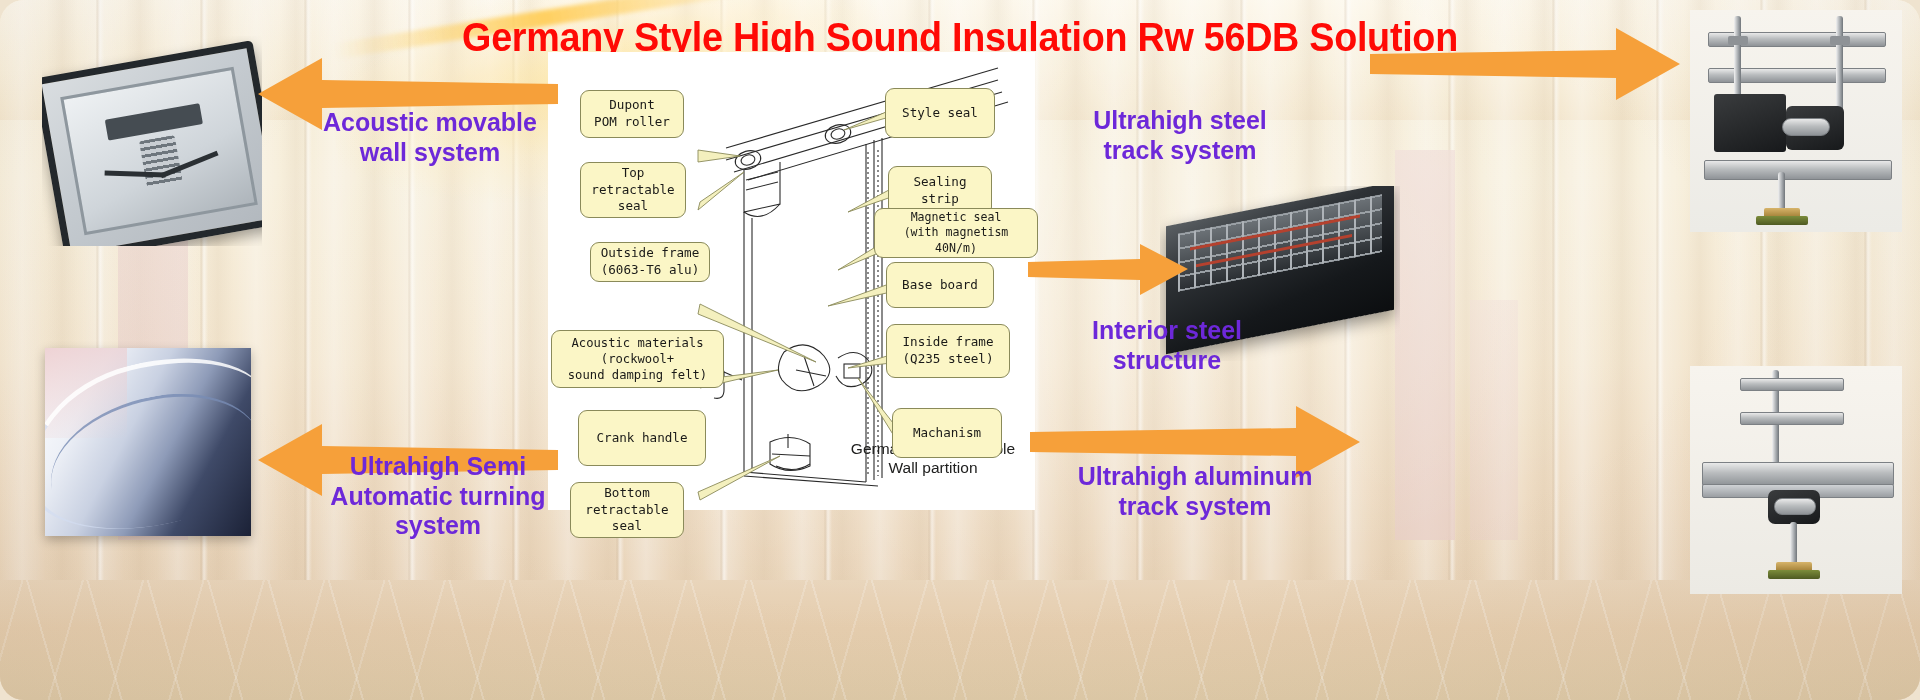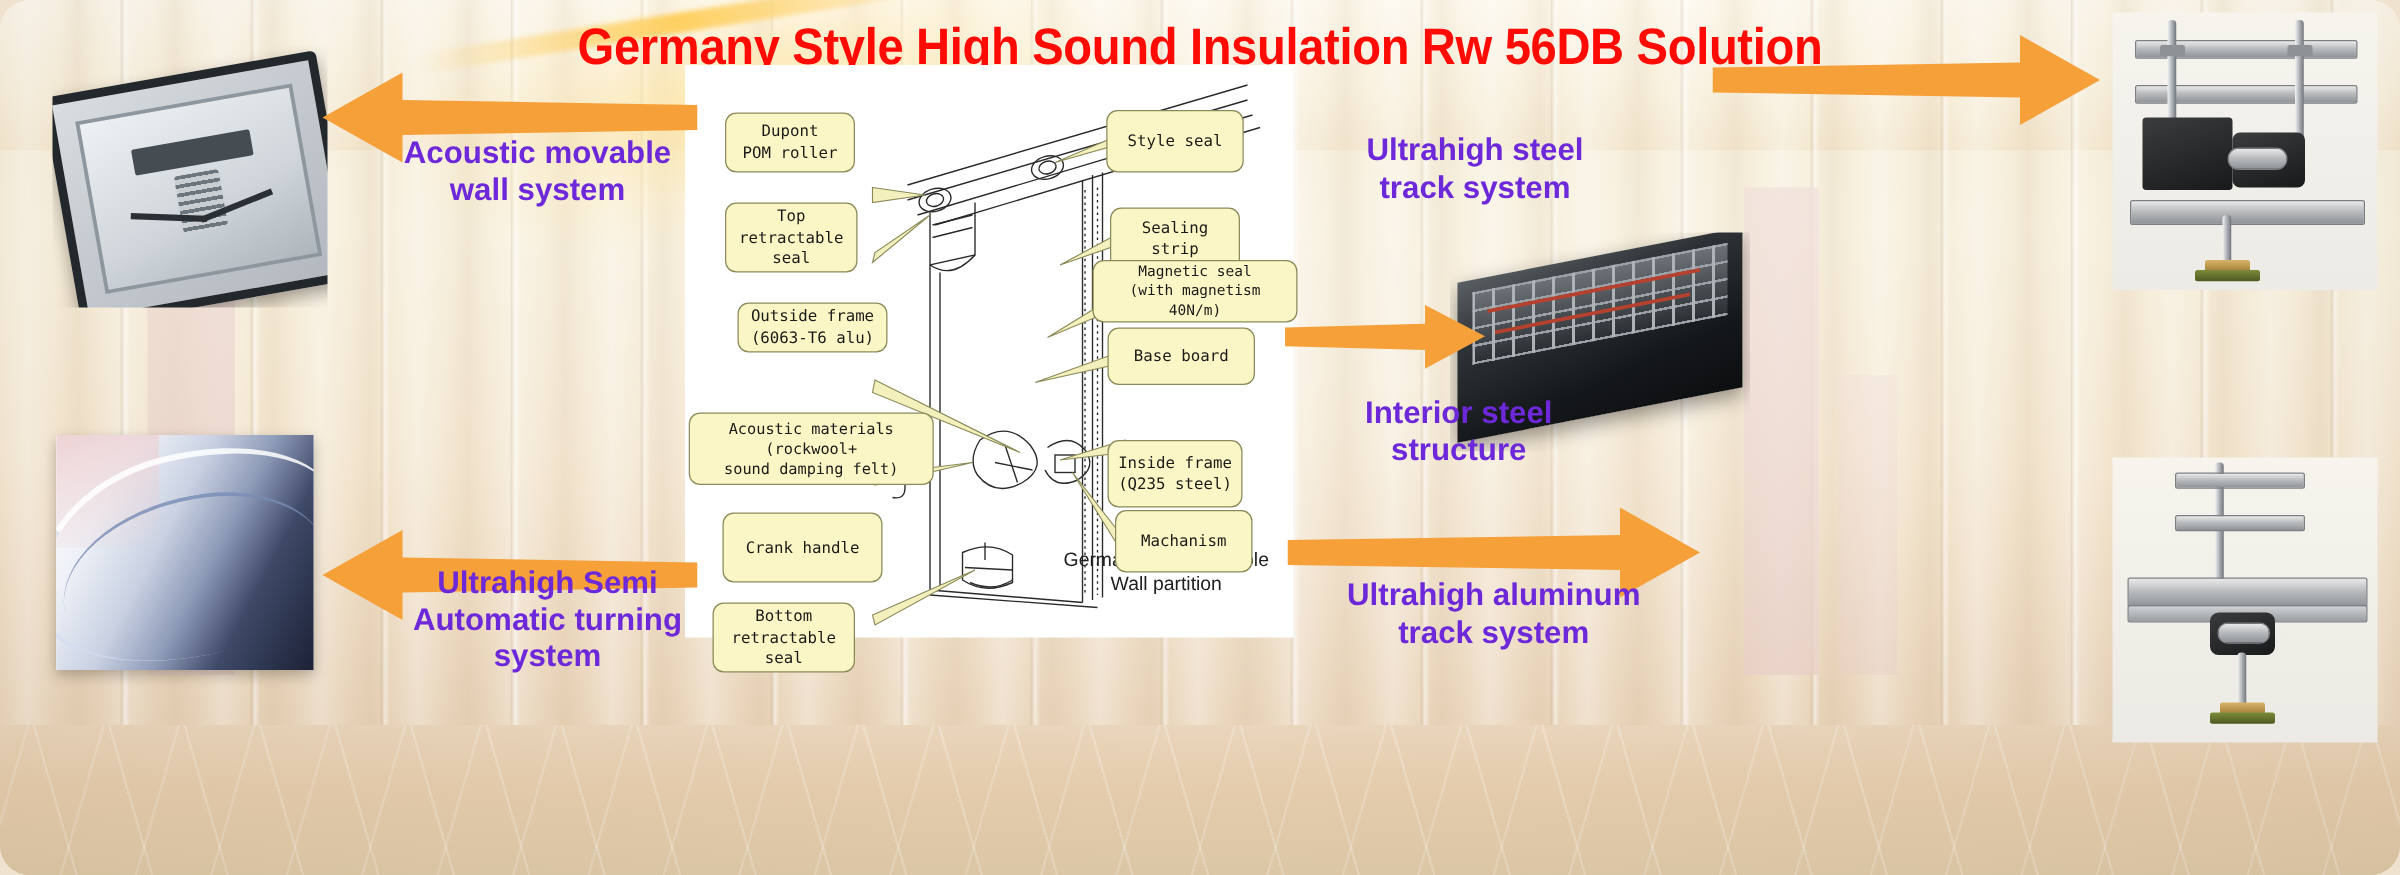--- a/index.html
+++ b/index.html
@@ -387,41 +387,41 @@
     <div class="callout" style="left:32px;top:38px;width:104px;height:48px;">Dupont
 POM roller</div>
 
     <div class="callout" style="left:32px;top:110px;width:106px;height:56px;">Top
 retractable
 seal</div>
 
     <div class="callout" style="left:30px;top:190px;width:120px;height:40px;margin-left:12px;">Outside frame
 (6063-T6 alu)</div>
 
-    <div class="callout" style="left:3px;top:278px;width:196px;height:58px;font-size:12.2px;">Acoustic materials
+    <div class="callout" style="left:3px;top:278px;width:173px;height:58px;font-size:12.2px;">Acoustic materials
 (rockwool+
 sound damping felt)</div>
 
     <div class="callout" style="left:30px;top:358px;width:128px;height:56px;">Crank handle</div>
 
     <div class="callout" style="left:22px;top:430px;width:114px;height:56px;">Bottom
 retractable
 seal</div>
 
     <div class="callout" style="left:337px;top:36px;width:110px;height:50px;">Style seal</div>
 
     <div class="callout" style="left:340px;top:114px;width:104px;height:50px;">Sealing
 strip</div>
 
     <div class="callout" style="left:326px;top:156px;width:164px;height:50px;font-size:11.6px;">Magnetic seal
 (with magnetism 40N/m)</div>
 
-    <div class="callout" style="left:338px;top:210px;width:118px;height:46px;">Base board</div>
-
-    <div class="callout" style="left:338px;top:272px;width:108px;height:54px;margin-top:28px;">Inside frame
+    <div class="callout" style="left:338px;top:210px;width:108px;height:46px;">Base board</div>
+
+    <div class="callout" style="left:338px;top:272px;width:124px;height:54px;">Inside frame
 (Q235 steel)</div>
 
     <div class="callout" style="left:344px;top:356px;width:110px;height:50px;">Machanism</div>
 
     <div class="dg-caption" style="white-space:pre-line;">Germany Type Movable
 Wall partition</div>
   </div>
 
 </div>
 

